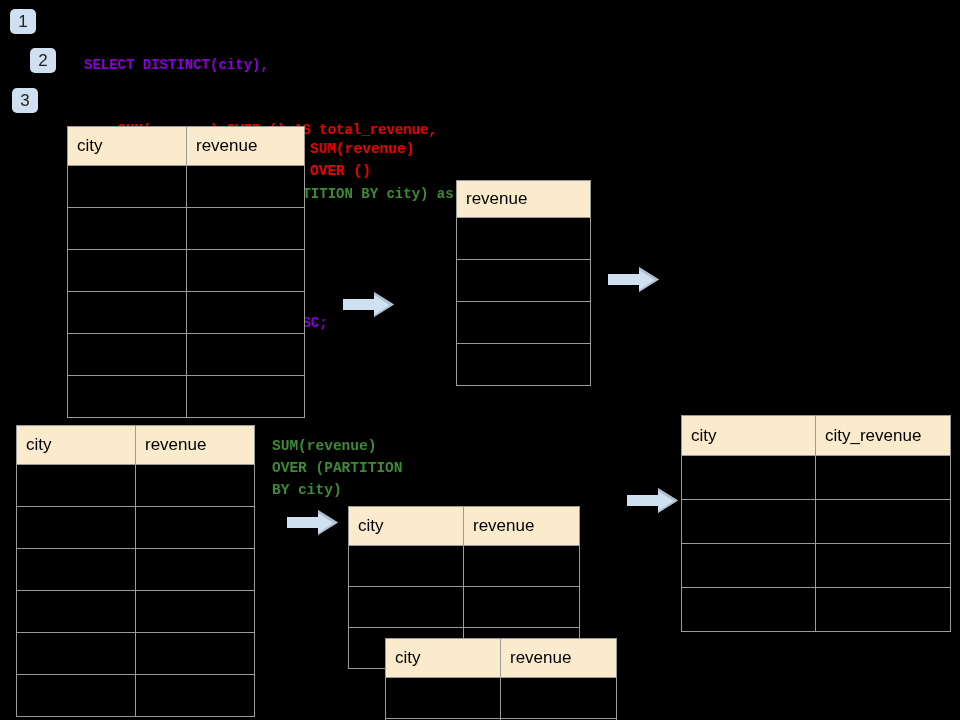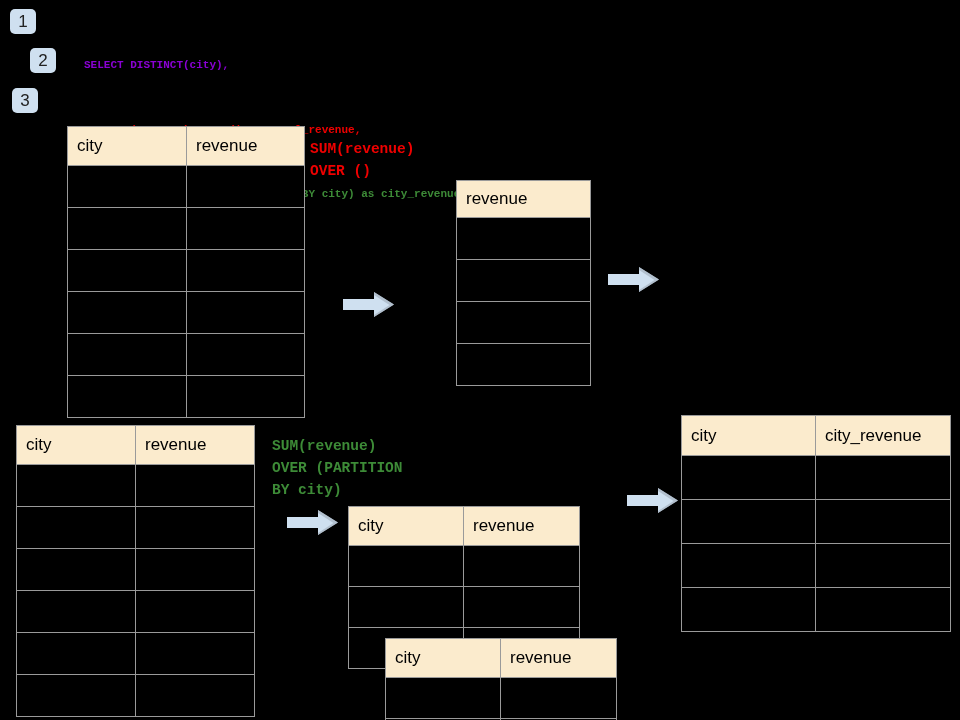--- a/index.html
+++ b/index.html
@@ -28,21 +28,21 @@
     line-height: 25px;
     text-align: center;
     width: 26px;
     height: 25px;
   }
 
   
   .sql-block {
     position: absolute;
     font-family: "Liberation Mono", monospace;
-    font-size: 11px;
+    font-size: 14px;
     line-height: 21.5px;
     white-space: pre;
     font-weight: bold;
     letter-spacing: 0px;
   }
   .sql-line { white-space: pre; }
   .c-purple { color: #8a00d4; }
   .c-red    { color: #ef0000; }
   .c-green  { color: #3d8b37; }
 

